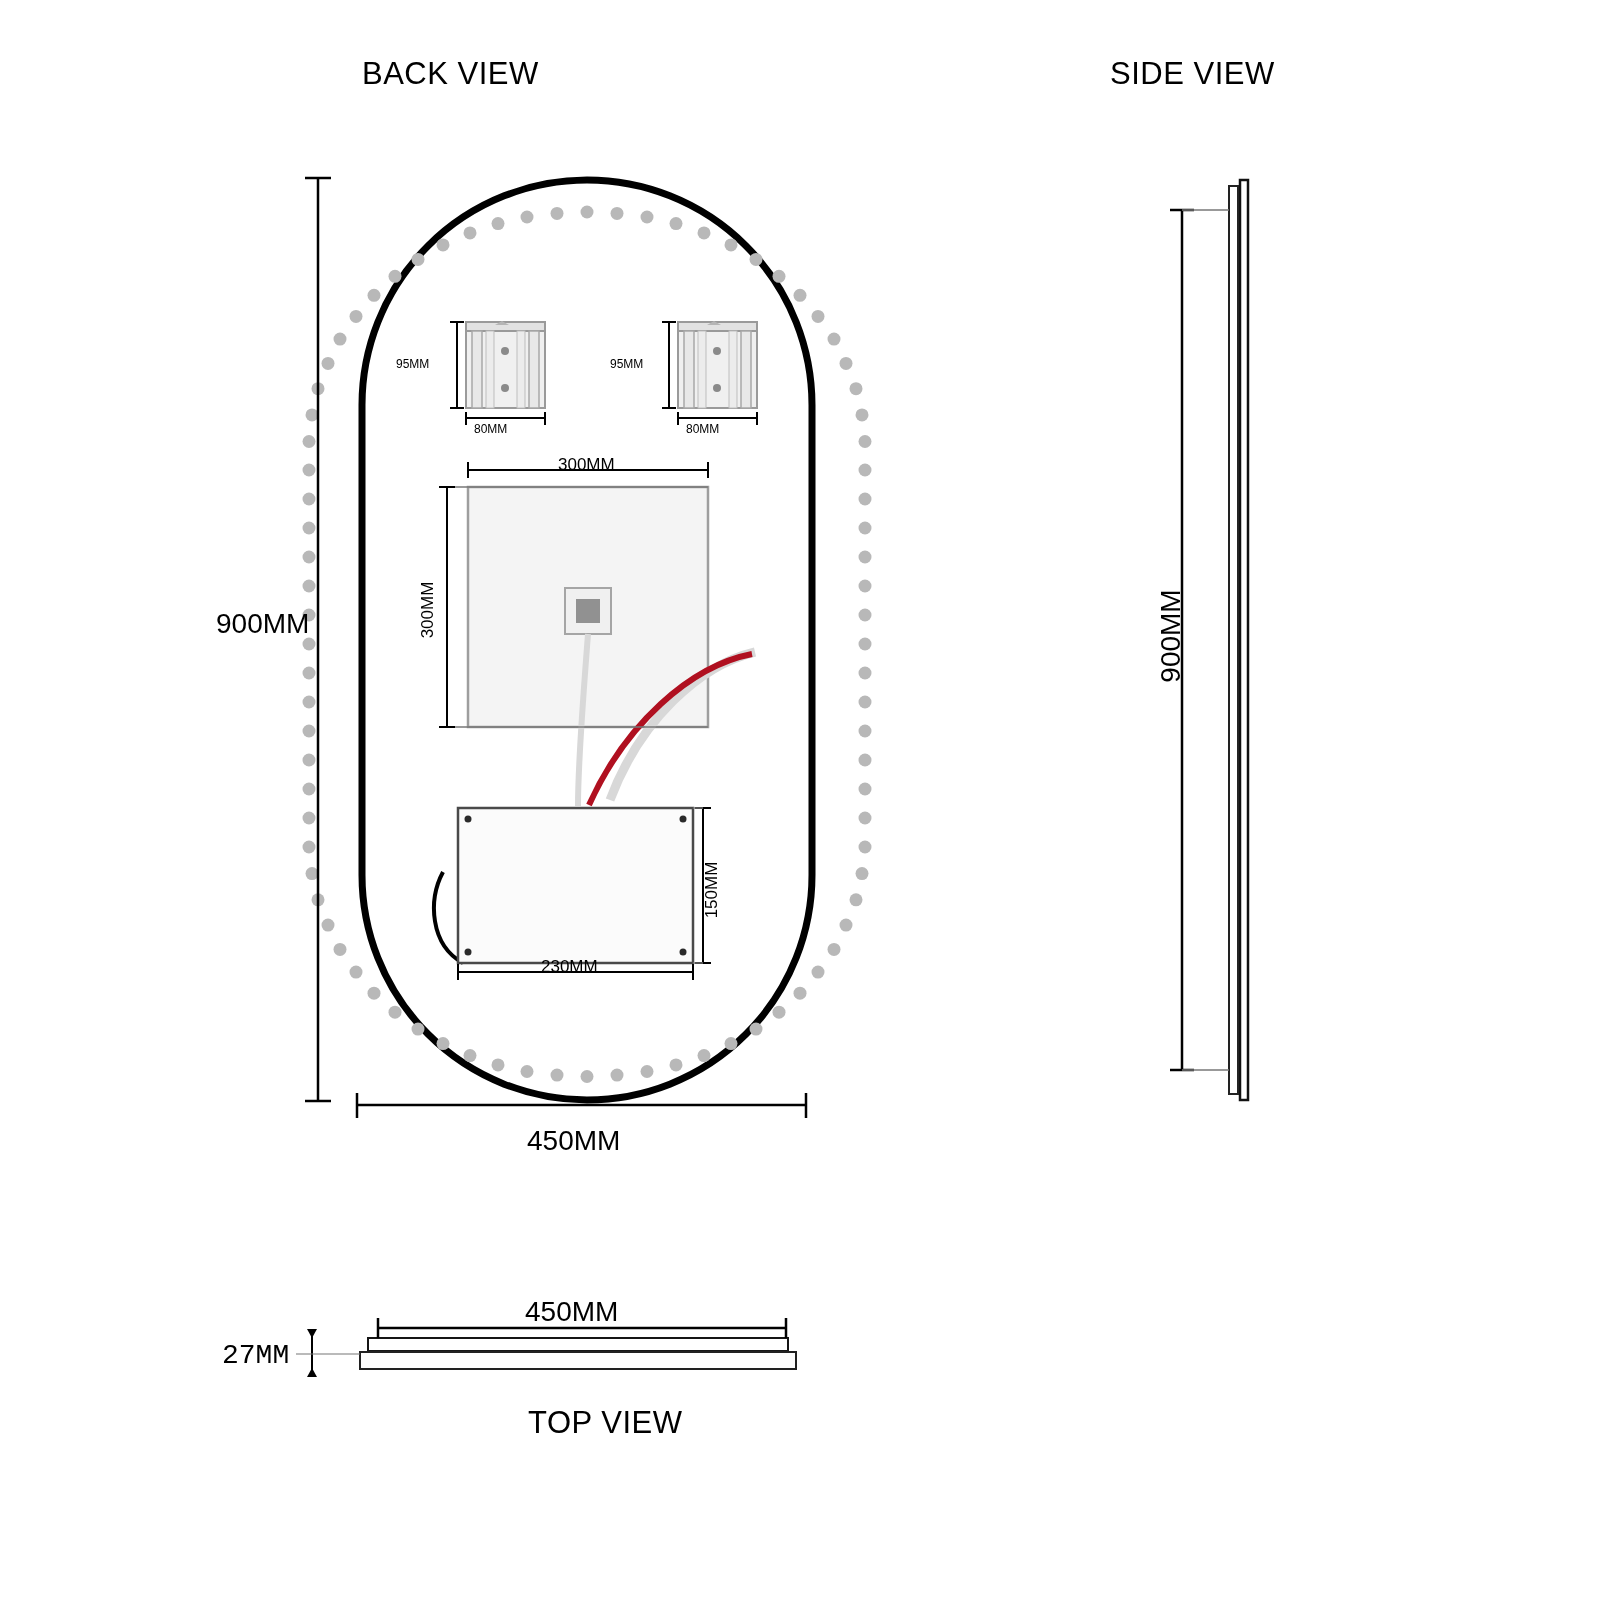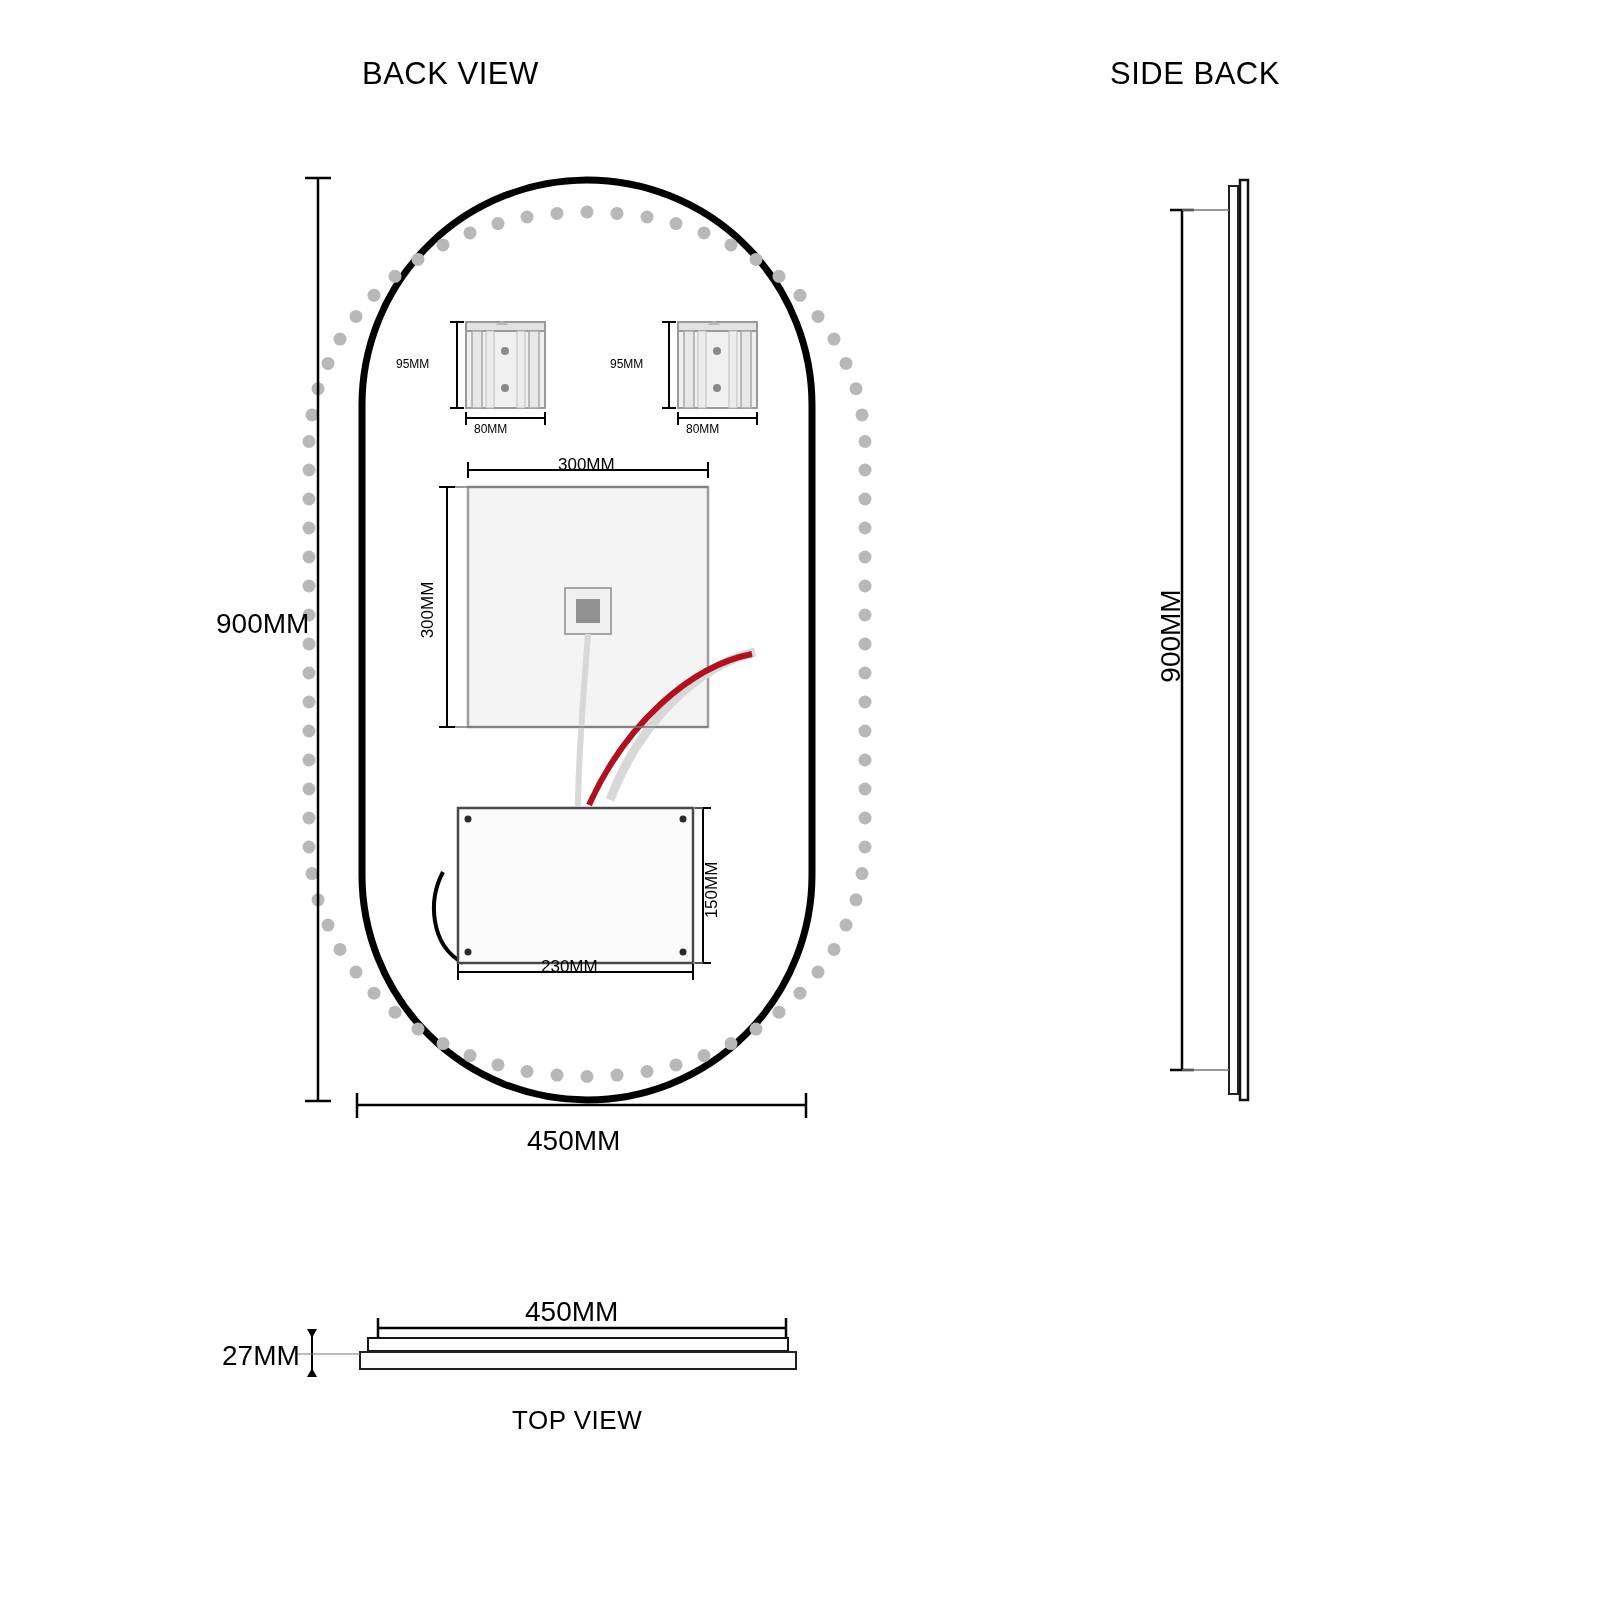--- a/index.html
+++ b/index.html
@@ -25,22 +25,22 @@
     position: absolute;
     font-size: 31px;
     letter-spacing: 0.5px;
     font-weight: 400;
     color: #000;
     white-space: nowrap;
   }
   #back-view-title { left: 362px; top: 56px; }
   #side-view-title { left: 1110px; top: 56px; }
   #top-view-title {
-    left: 512px; top: 1405px;
-    font-size: 26px;
+    left: 528px; top: 1405px;
+    font-size: 31px;
   }
   .dim-label {
     position: absolute;
     font-size: 12px;
     white-space: nowrap;
     color: #000;
   }
   .dim-label.big {
     font-size: 28px;
   }
@@ -48,21 +48,21 @@
   svg { display: block; }
   .no-select { user-select: none; }
 </style>
 </head>
 <body>
 
 <div id="stage">
 
   <div class="view-title no-select" id="back-view-title">BACK VIEW</div>
 
-  <div class="view-title no-select" id="side-view-title">SIDE BACK</div>
+  <div class="view-title no-select" id="side-view-title">SIDE VIEW</div>
 
   <div class="view-title no-select" id="top-view-title">TOP VIEW</div>
 
   <svg width="1600" height="1600" style="position:absolute;left:0;top:0;">
 
     <g>
       <path d="M 362 405
                A 225 225 0 0 1 812 405
                L 812 875
                A 225 225 0 0 1 362 875
@@ -298,15 +298,15 @@
   <div class="dim-label no-select rot90" style="left:400px; top:600px; font-size:17px;">300MM</div>
 
   <div class="dim-label no-select rot90" style="left:684px; top:880px; font-size:17px;">150MM</div>
 
   <div class="dim-label no-select" style="left:541px; top:957px; font-size:17px;">230MM</div>
 
   <div class="dim-label big no-select rot90" style="left:1124px; top:620px;">900MM</div>
 
   <div class="dim-label big no-select" style="left:525px; top:1296px;">450MM</div>
 
-  <div class="dim-label big no-select" style="left:222px; top:1340px;">27MM</div>
+  <div class="dim-label big no-select" style="left:222px; top:1340px;font-family:Liberation Mono, monospace;">27MM</div>
 
 </div>
 
 </body></html>

